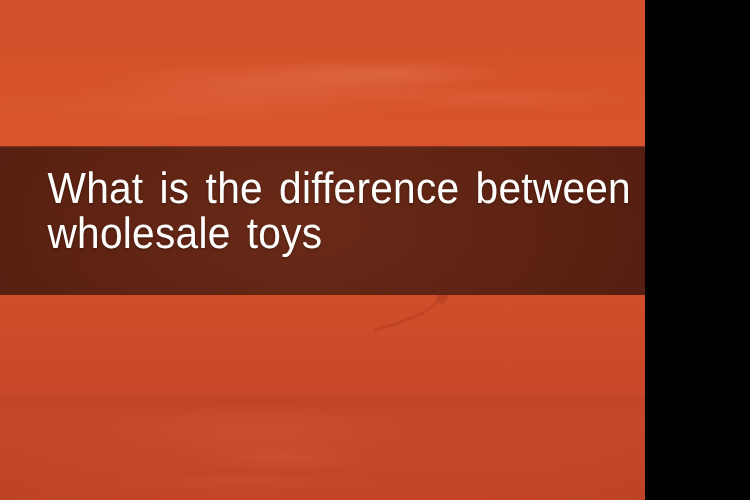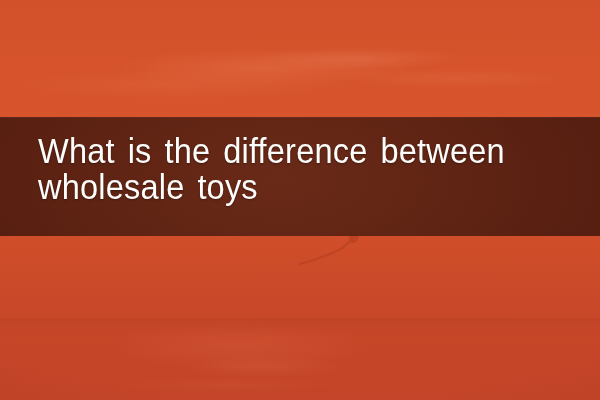--- a/index.html
+++ b/index.html
@@ -2,21 +2,21 @@
 <html><head>
 <meta charset="utf-8">
 <style>
   html, body {
     margin: 0;
     padding: 0;
     background: #000;
   }
   #canvas {
     position: relative;
-    width: 600px;
+    width: 516px;
     height: 400px;
     overflow: hidden;
     font-family: "Liberation Sans", "DejaVu Sans", sans-serif;
   }
 
   
   .bg-base {
     position: absolute;
     inset: 0;
     background:

